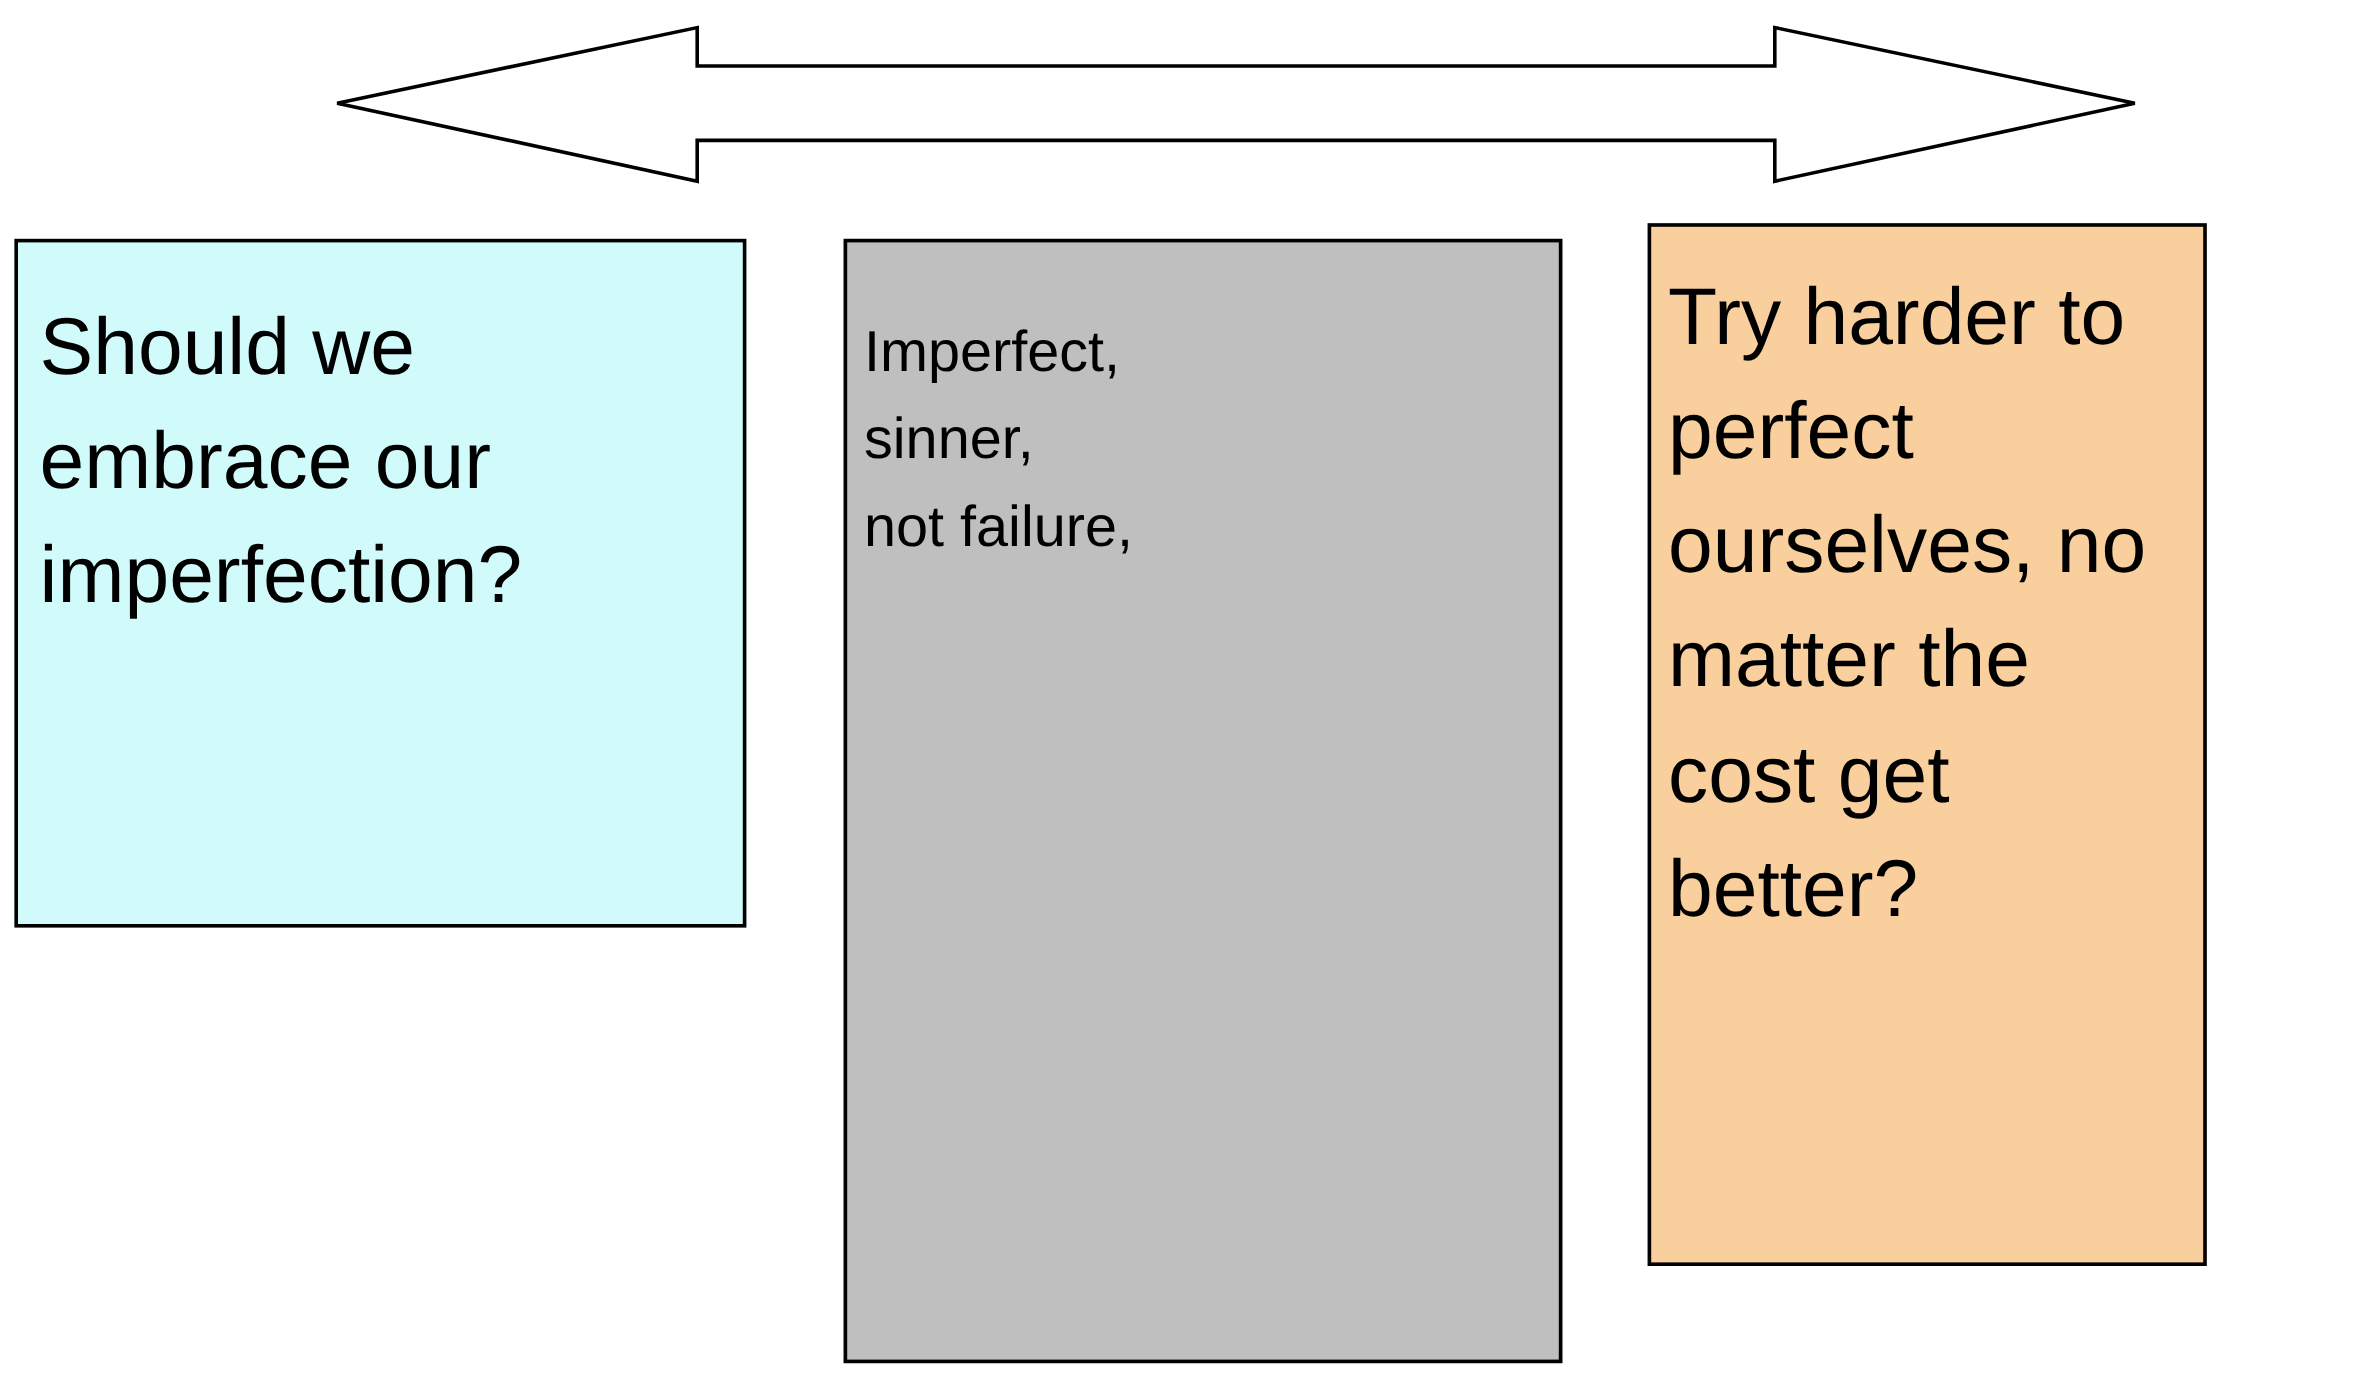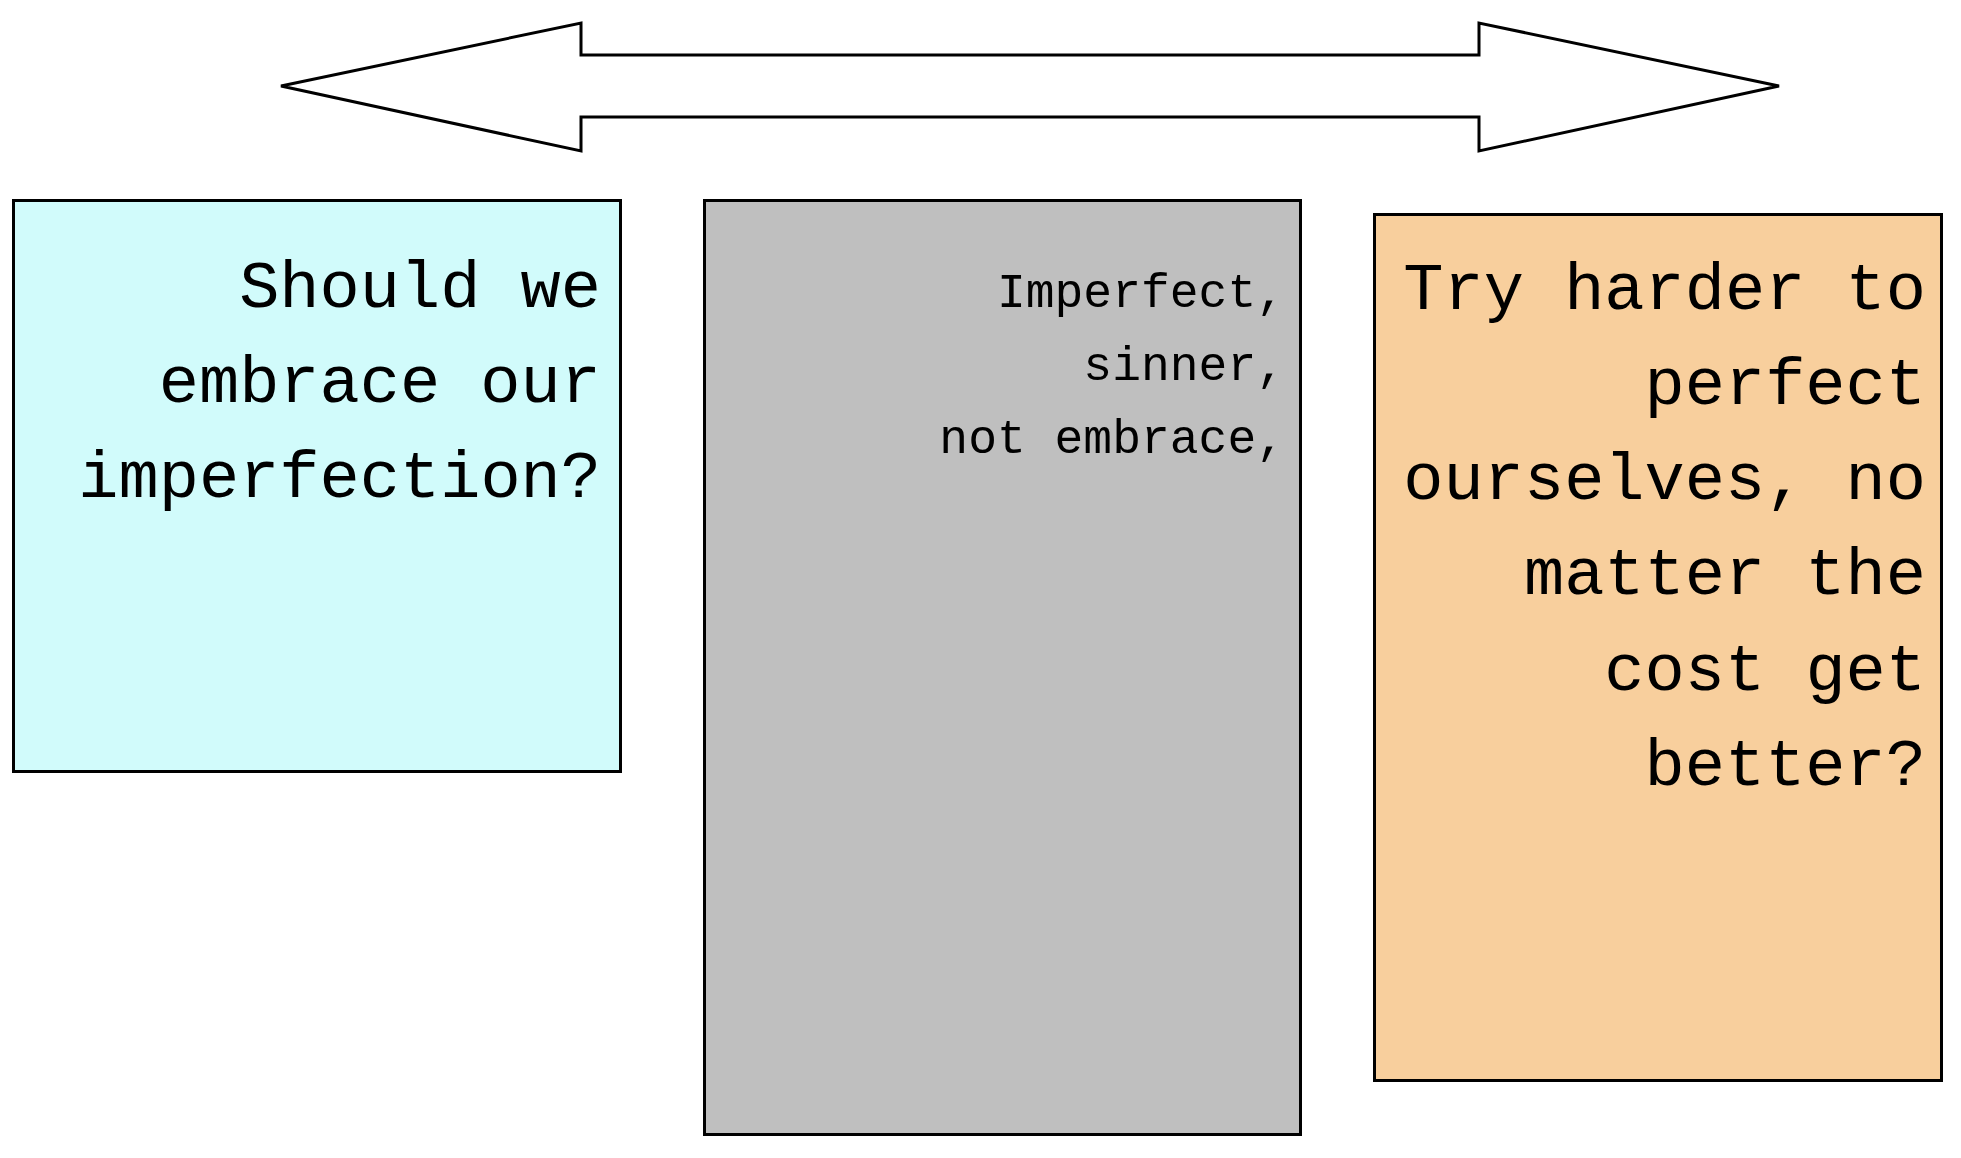--- a/index.html
+++ b/index.html
@@ -31,24 +31,23 @@
     width: 100%;
     height: 100%;
   }
 
   
   .box {
     position: absolute;
     box-sizing: border-box;
     border: 3px solid #000000;
     color: #000000;
-    text-align: right;
+    text-align: left;
     line-height: 1.42;
     overflow: hidden;
-    font-family: Liberation Mono, monospace;
   }
 
   
   #box-left {
     left: 12px;
     top: 199px;
     width: 610px;
     height: 574px;
     background: #D1FBFB;
     padding: 40px 18px 0 18px;
@@ -74,22 +73,22 @@
     font-size: 48px;
     line-height: 1.52;
   }
   #box-middle .detail-list .detail-item {
     display: block;
   }
 
   
   #box-right {
     left: 1373px;
-    top: 213px;
-    width: 570px;
+    top: 186px;
+    width: 466px;
     height: 869px;
     background: #F8CF9D;
     padding: 28px 14px 0 14px;
     font-size: 67px;
   }
 </style>
 </head>
 <body>
 
 <div id="canvas">
@@ -101,21 +100,21 @@
   </div>
 
   <div class="box" id="box-left">
     <span>Should we embrace our imperfection?</span>
   </div>
 
   <div class="box" id="box-middle">
     <div class="detail-list">
       <span class="detail-item">Imperfect,</span>
       <span class="detail-item">sinner,</span>
-      <span class="detail-item">not embrace,</span>
+      <span class="detail-item">not failure,</span>
     </div>
   </div>
 
   <div class="box" id="box-right">
     <span>Try harder to perfect ourselves, no matter the cost get better?</span>
   </div>
 
 </div>
 
 </body></html>

